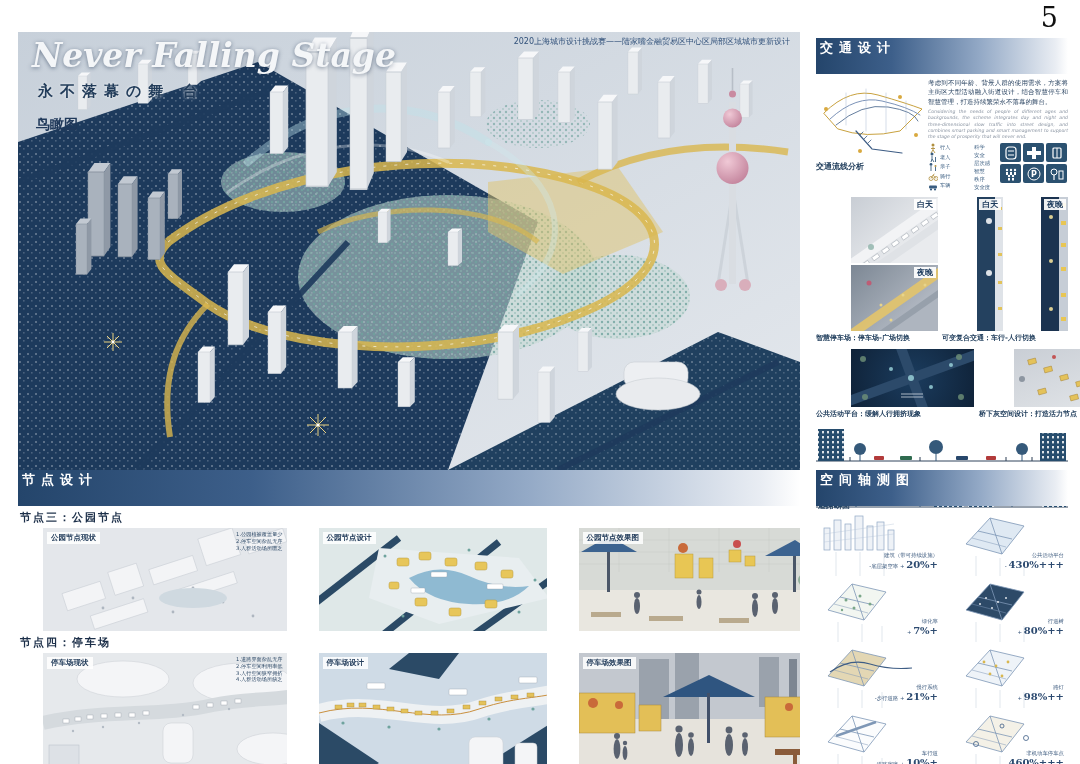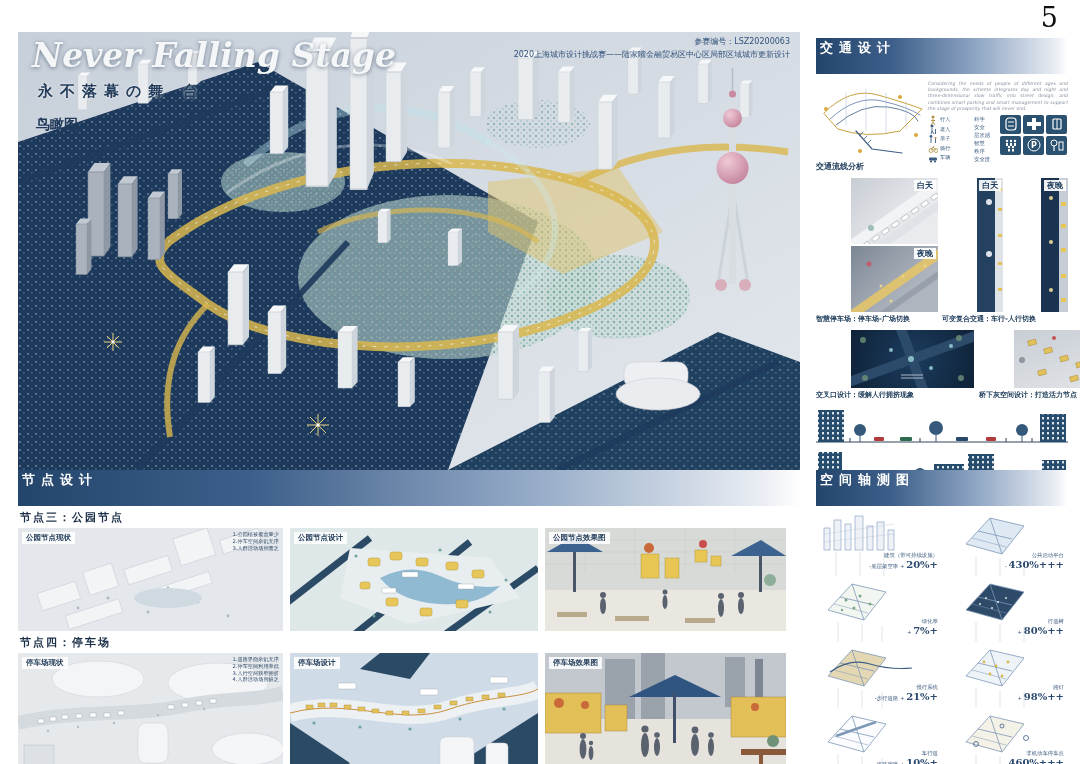--- a/index.html
+++ b/index.html
@@ -54,21 +54,21 @@
   .ax-grid{display:grid;grid-template-columns:126px 126px;margin-top:4px;}
   .ax-cell{position:relative;height:66px;}
   .ax-label{position:absolute;right:4px;bottom:6px;text-align:right;}
   .ax-name{font-size:5.4px;color:#3c5a7e;}
   .ax-metric{font-size:5.4px;color:#3c5a7e;}
   .ax-metric b{font-family:"DejaVu Serif","Liberation Serif",serif;font-size:10px;color:#2c4a70;}
   
   #nodes{left:18px;top:470px;width:782px;}
   .subhead{font-size:11px;font-weight:bold;color:#1c2f49;letter-spacing:2px;margin:4px 0 3px 2px;}
   .prow{display:flex;gap:7px;}
-  .panel{position:relative;overflow:hidden;background:#0ea5e9;}
+  .panel{position:relative;overflow:hidden;background:#0ea5e9;margin-left:25px;}
   .chip{position:absolute;top:4px;left:4px;background:rgba(255,255,255,.85);color:#27405e;
         font-size:7.5px;font-weight:bold;padding:1px 4px;z-index:3;}
   .note{position:absolute;top:3px;right:4px;font-size:5.2px;color:#2c4866;white-space:pre-line;
         line-height:1.3;z-index:3;text-align:left;}
   
   #pageno{right:22px;top:2px;font-family:"DejaVu Serif","Liberation Serif",serif;font-size:27px;color:#111;}
   svg{display:block;}
 </style>
 </head>
 <body>
@@ -225,21 +225,20 @@
         <line x1="-6" y1="-6" x2="6" y2="6"></line>
           <line x1="-6" y1="6" x2="6" y2="-6"></line>
         <circle r="1.4" fill="#fff" stroke="none"></circle>
       </g>
     </g>
   </svg>
   <div class="hero-title">Never Falling Stage</div>
   <div class="hero-sub">永不落幕の舞 台</div>
   <div class="hero-view">鸟瞰图</div>
   <div class="hero-meta">
-    <div>参赛编号：LSZ20200063</div>
     <div>2020上海城市设计挑战赛——陆家嘴金融贸易区中心区局部区域城市更新设计</div>
   </div>
 </div>
 
 <div id="traffic" class="abs">
   <div class="banner">交通设计</div>
 
   <div class="flowrow">
     <div class="flowleft">
       <svg width="110" height="80" viewBox="0 0 110 80">
@@ -254,20 +253,21 @@
         <g fill="#d9a93f">
           <circle cx="10" cy="30" r="2"></circle>
             <circle cx="84" cy="18" r="2"></circle>
           <circle cx="44" cy="72" r="2"></circle>
             <circle cx="100" cy="56" r="2"></circle>
         </g>
       </svg>
       <div class="flowcap">交通流线分析</div>
     </div>
     <div class="flowright">
+      <div class="intro-cn">考虑到不同年龄、背景人群的使用需求，方案将主街区大型活动融入街道设计，结合智慧停车和智慧管理，打造持续繁荣永不落幕的舞台。</div>
       <div class="intro-en">Considering the needs of people of different ages and backgrounds, the scheme integrates day and night and three-dimensional slow traffic into street design, and combines smart parking and smart management to support the stage of prosperity that will never end.</div>
       <div class="legend">
         <div class="lg-users">
           <div class="lg-user">
               <svg width="10" height="10">
                 <circle cx="5" cy="2" r="1.5" fill="#b08f3f"></circle>
                 <path d="M5,4 V7 M5,7 L3,10 M5,7 L7,10 M3,5.5 H7" stroke="#b08f3f" stroke-width="0.9" fill="none"></path>
               </svg>
               <span>行人</span>
             </div>
@@ -482,21 +482,21 @@
               <circle cx="110" cy="48" r="3"></circle>
               <circle cx="14" cy="48" r="3"></circle>
               <circle cx="108" cy="8" r="3"></circle>
             </g>
             <g stroke="#e8eef4" stroke-width="1" opacity=".7">
               <line x1="50" y1="45" x2="72" y2="45"></line>
               <line x1="50" y1="48" x2="72" y2="48"></line>
             </g>
           </svg>
       </div>
-      <div class="caption">交叉口设计：缓解人行拥挤现象</div>
+      <div class="caption">公共活动平台：缓解人行拥挤现象</div>
     </div>
     <div>
       <div class="ph" style="width:124px;height:58px;background:linear-gradient(160deg,#c9ced5,#e4e7ea);">
         <svg width="124" height="58">
             <g fill="#e4c25a" stroke="#a8883a" stroke-width="0.5">
               <rect x="14" y="10" width="8" height="5" transform="rotate(-15 18 12)"></rect>
               <rect x="30" y="18" width="8" height="5" transform="rotate(-15 34 20)"></rect>
               <rect x="46" y="26" width="8" height="5" transform="rotate(-15 50 28)"></rect>
               <rect x="62" y="32" width="8" height="5" transform="rotate(-15 66 34)"></rect>
               <rect x="80" y="14" width="8" height="5" transform="rotate(-15 84 16)"></rect>

